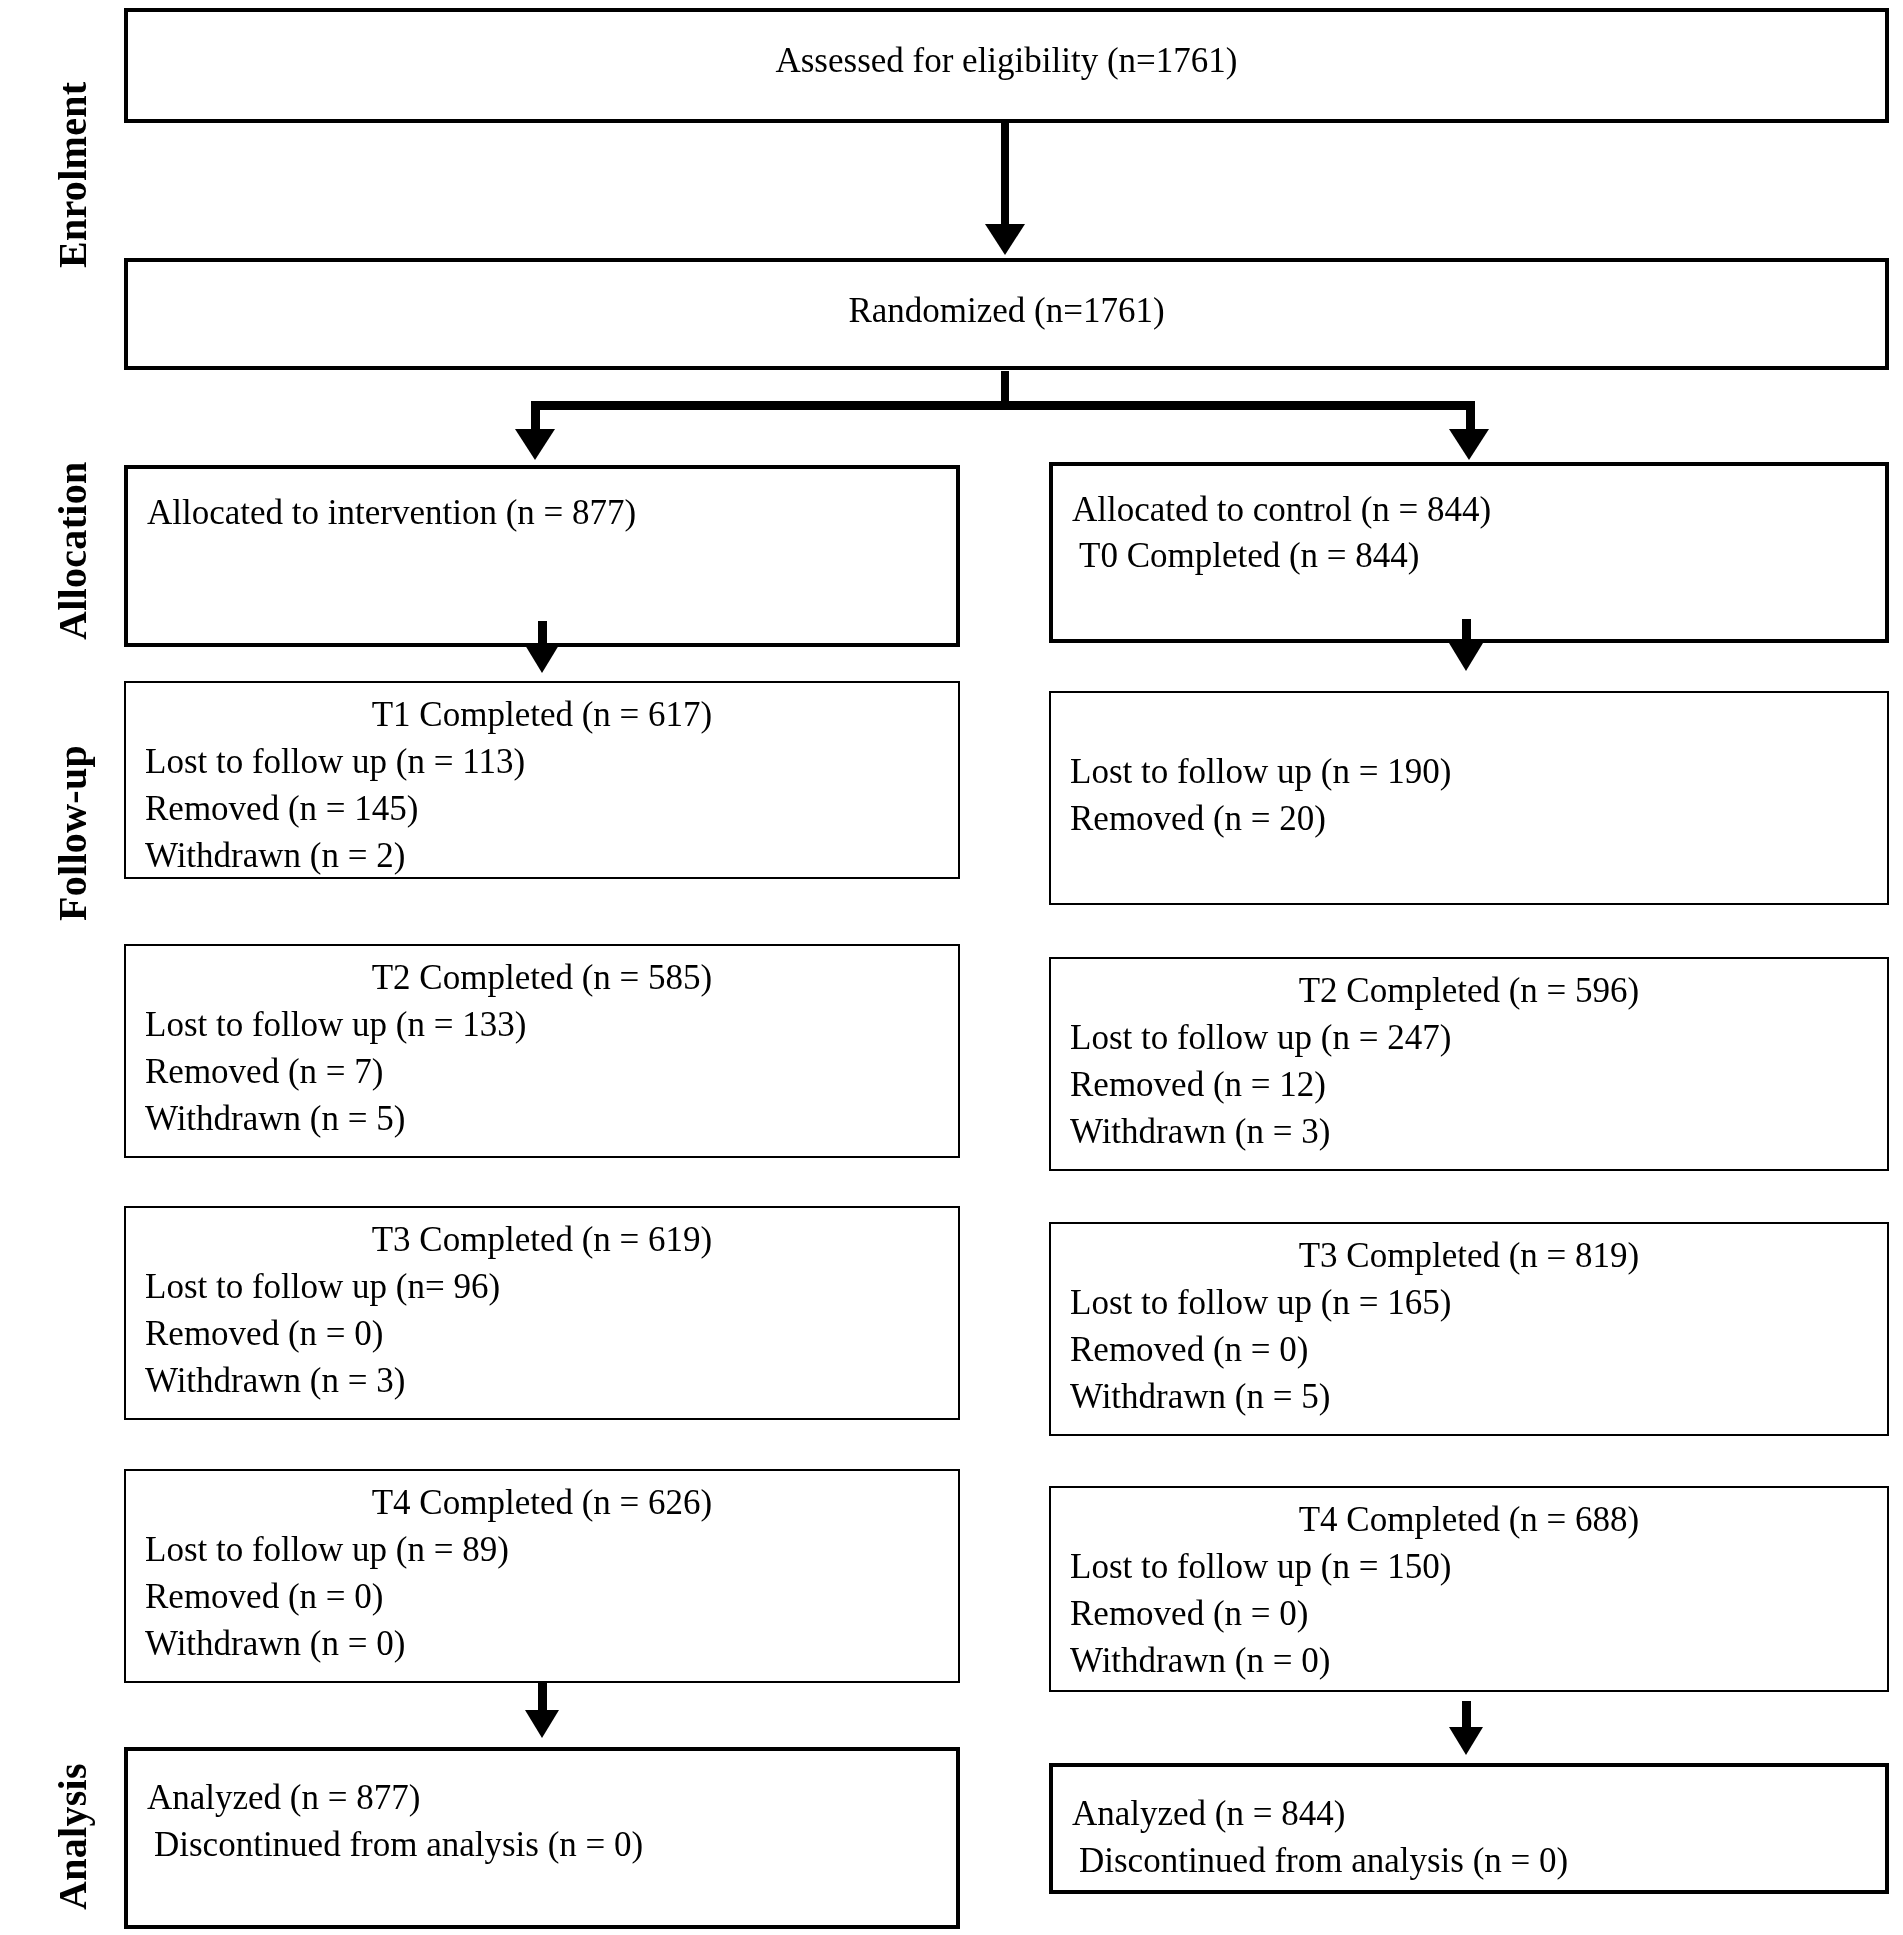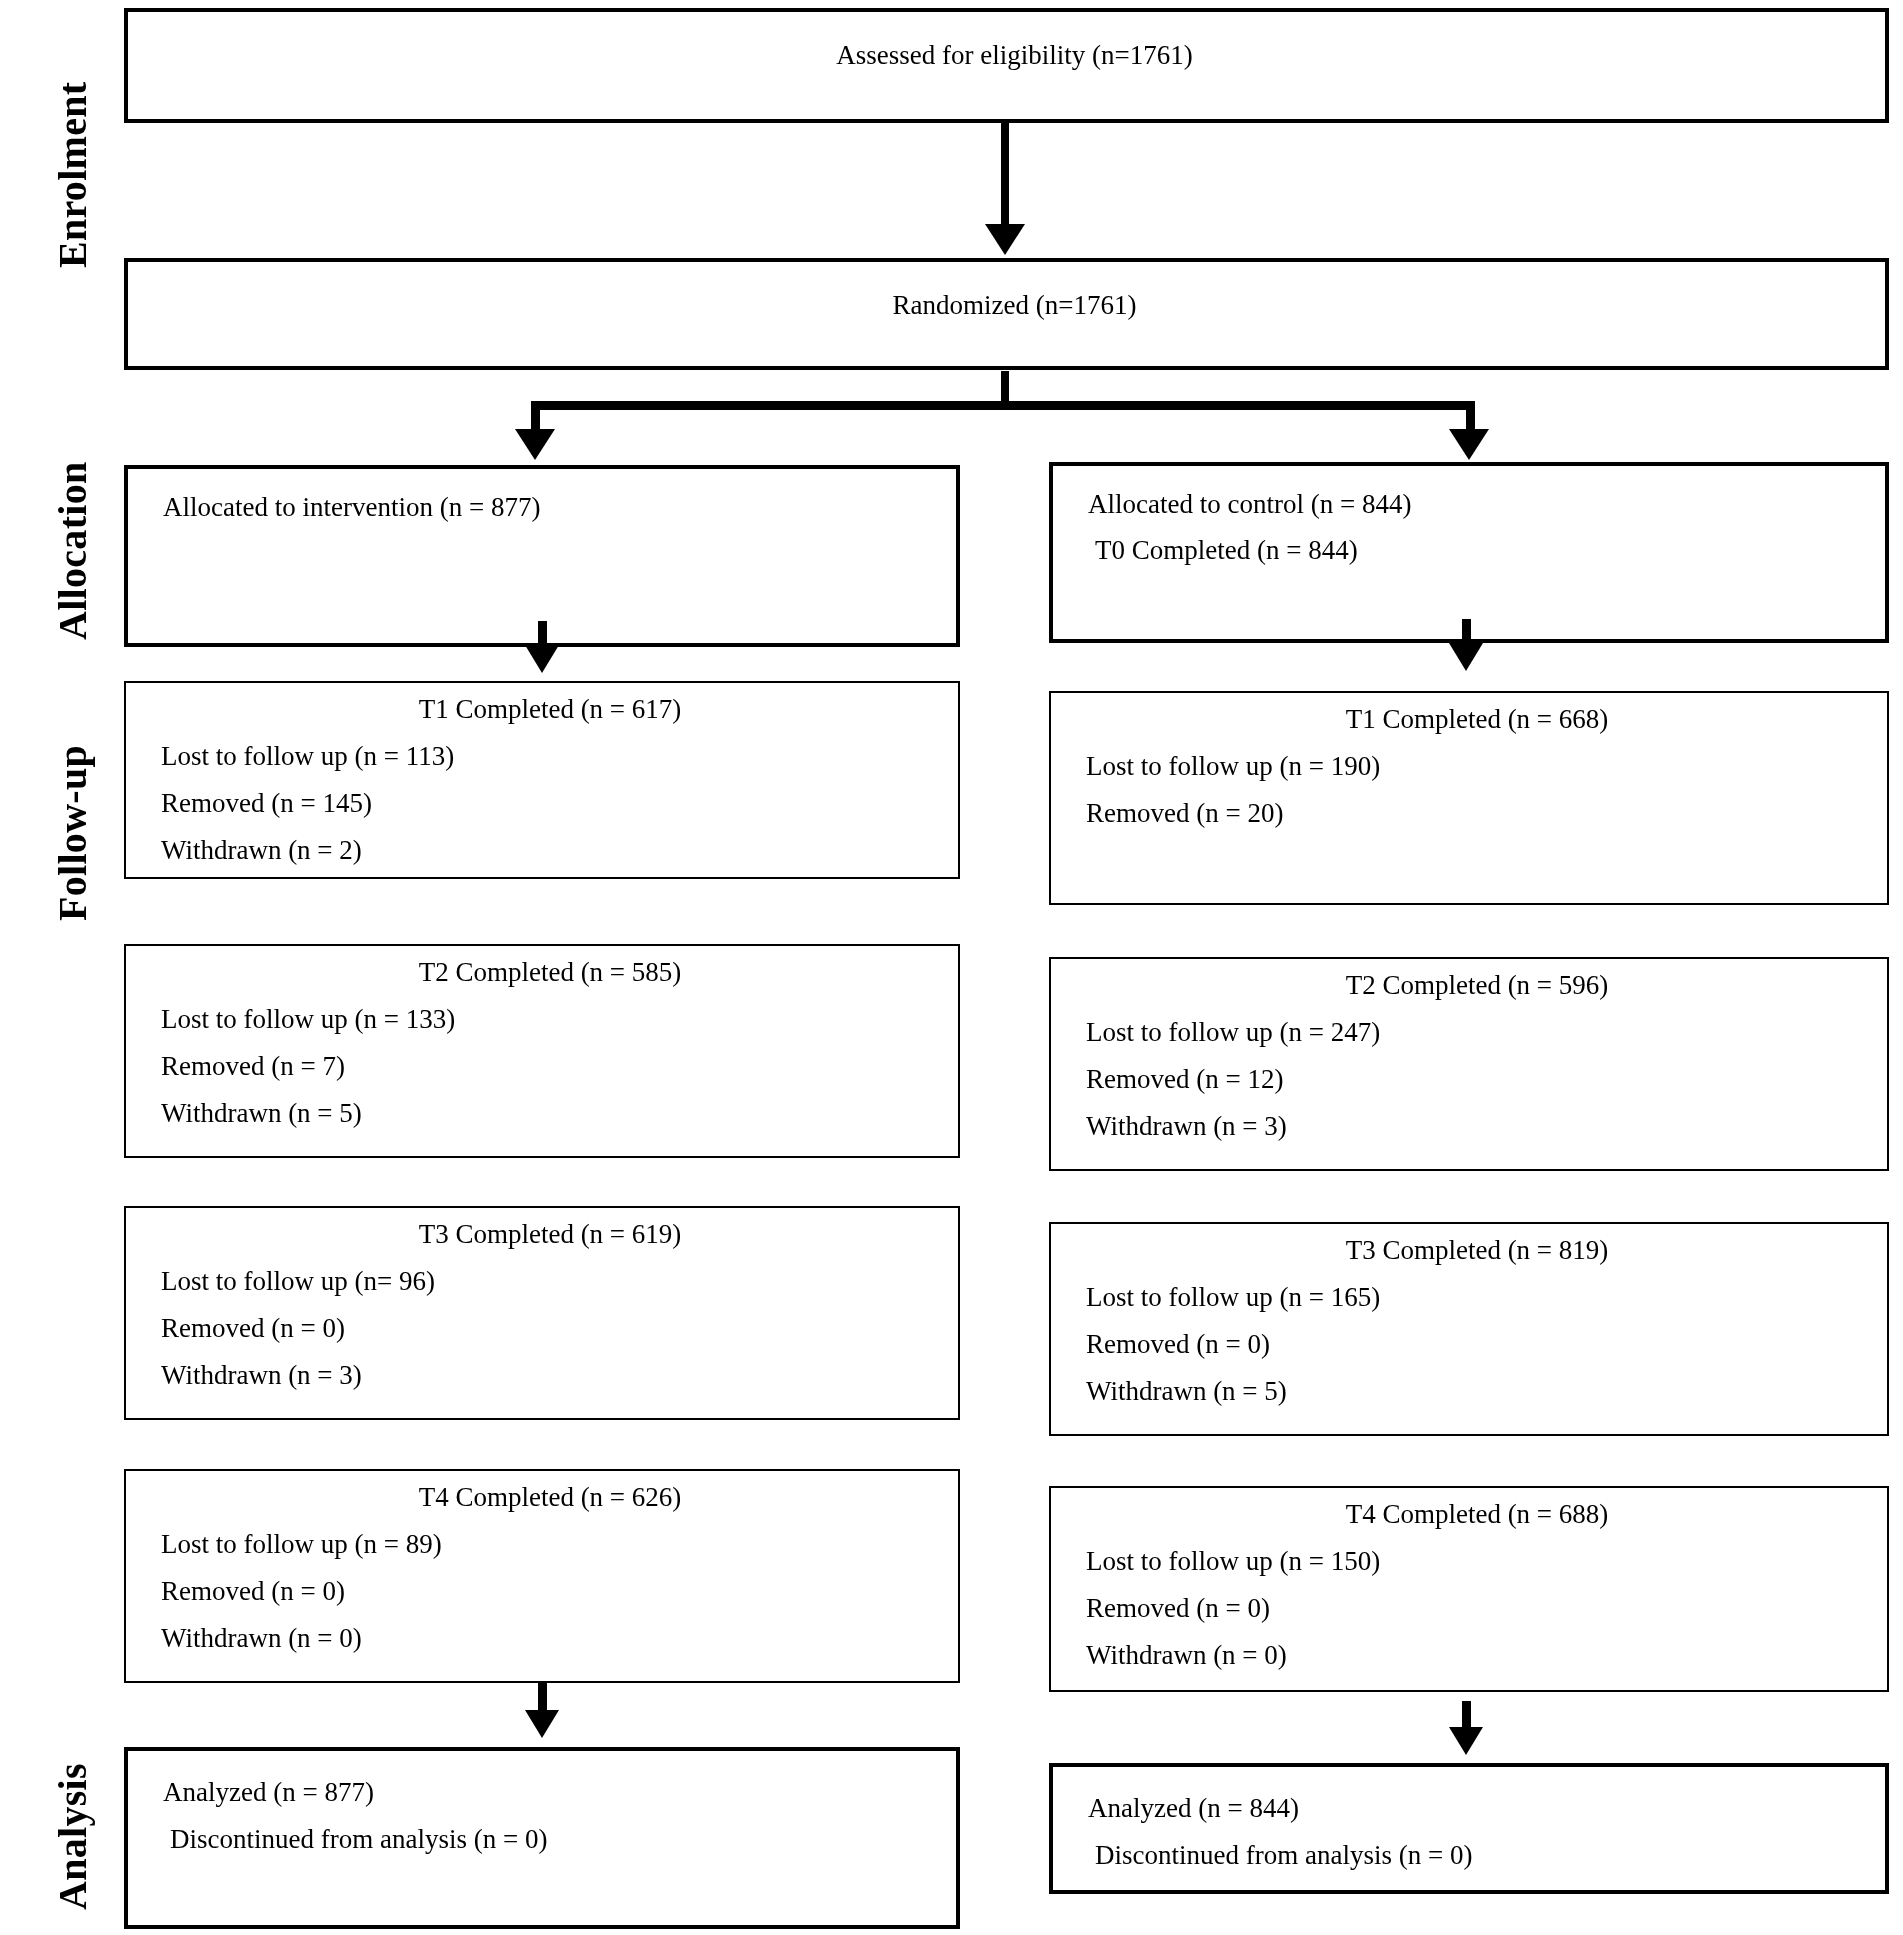--- a/index.html
+++ b/index.html
@@ -28,22 +28,22 @@
   .box{
     position:absolute;
     box-sizing:border-box;
     background:#ffffff;
     border:2.1px solid #000;
   }
   .box.thick{border-width:4.8px;}
   .box.thin{border-width:2.1px;}
   .btxt{
     position:absolute;
-    left:16px;right:0;
-    font-size:27px;
+    left:0;right:0;
+    font-size:35px;
     line-height:1.30;
     white-space:nowrap;
   }
   .center-line{text-align:center;}
   .left-line{text-align:left;}
   .pad-l{padding-left:19px;}
   .pad-l2{padding-left:26px;}
 
   
   .vline{position:absolute;background:#000;}
@@ -108,21 +108,20 @@
   <div class="arrowhead small" style="left:1449px; top:643px;"></div>
 
   <div class="box thin" style="left:124px; top:681px; width:836px; height:198px;">
     <div class="btxt center-line" style="top:8.6px;">T1 Completed  (n = 617)</div>
     <div class="btxt left-line pad-l" style="top:56px;">Lost to follow up (n = 113)</div>
     <div class="btxt left-line pad-l" style="top:103px;">Removed (n = 145)</div>
     <div class="btxt left-line pad-l" style="top:150px;">Withdrawn (n = 2)</div>
   </div>
 
   <div class="box thin" style="left:1049px; top:691px; width:840px; height:214px;">
-    <div class="btxt center-line" style="top:8.6px;">T1 Completed  (n = 668)</div>
     <div class="btxt left-line pad-l" style="top:56px;">Lost to follow up (n = 190)</div>
     <div class="btxt left-line pad-l" style="top:103px;">Removed (n = 20)</div>
   </div>
 
   <div class="box thin" style="left:124px; top:944px; width:836px; height:214px;">
     <div class="btxt center-line" style="top:8.6px;">T2 Completed  (n = 585)</div>
     <div class="btxt left-line pad-l" style="top:56px;">Lost to follow up (n = 133)</div>
     <div class="btxt left-line pad-l" style="top:103px;">Removed (n = 7)</div>
     <div class="btxt left-line pad-l" style="top:150px;">Withdrawn (n = 5)</div>
   </div>

